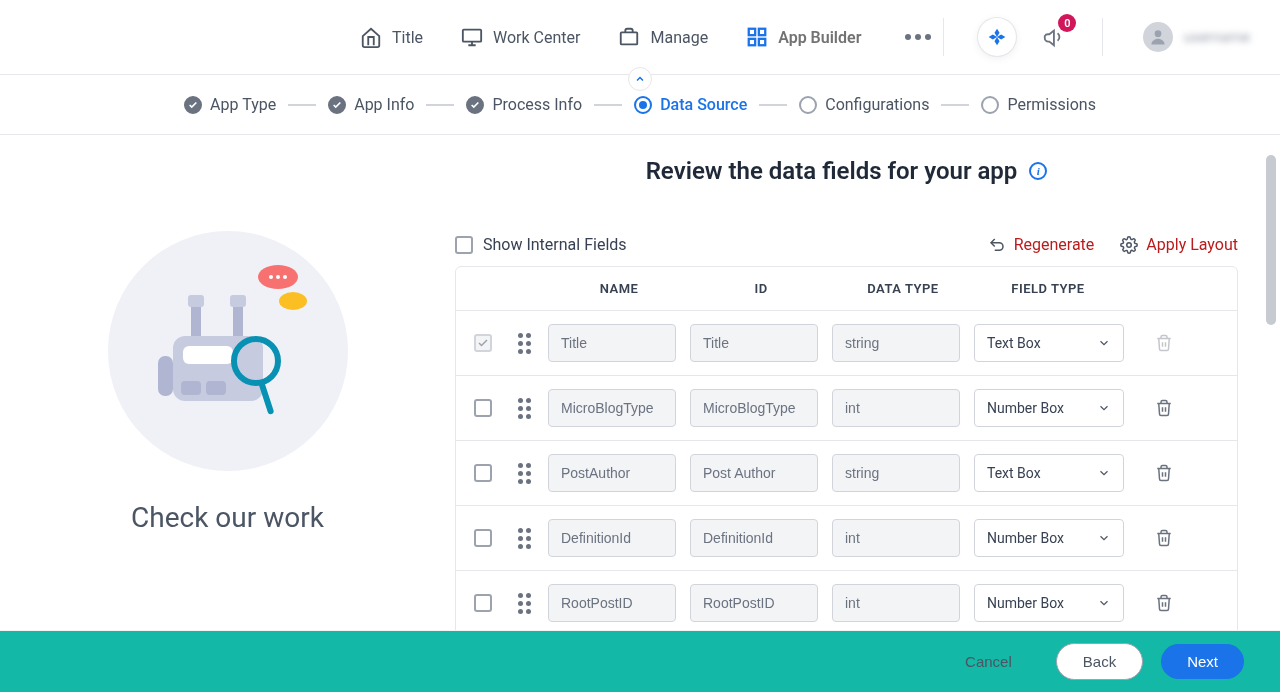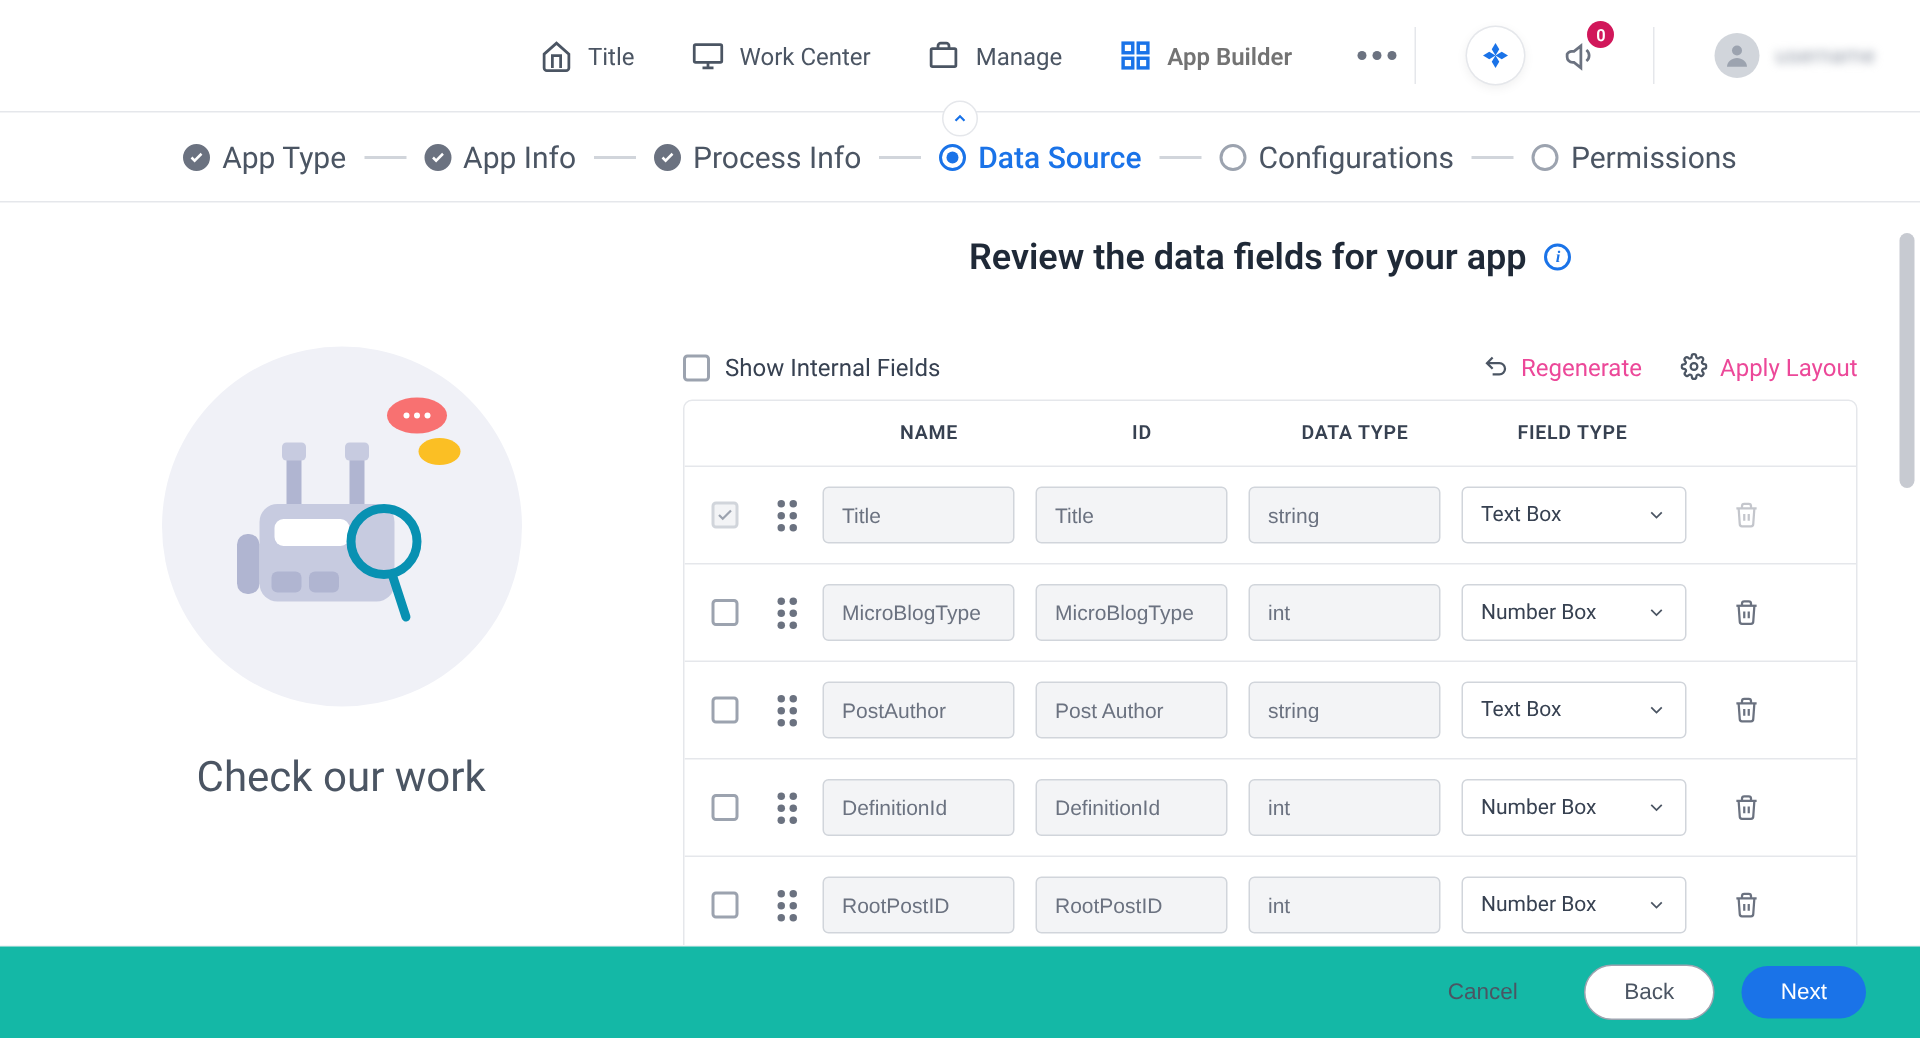--- a/index.html
+++ b/index.html
@@ -22,21 +22,21 @@
 .badge { position: absolute; top: -4px; right: -4px; background: #d1175a; color: #fff; font-size: 11px; font-weight: 600; border-radius: 50%; width: 18px; height: 18px; display: flex; align-items: center; justify-content: center; }
 .user-pill { display: flex; align-items: center; gap: 10px; margin-left: 10px; }
 .avatar { width: 30px; height: 30px; border-radius: 50%; background: #d1d5db; display: flex; align-items: center; justify-content: center; }
 .user-name { font-size: 15px; color: #9ca3af; filter: blur(3px); }
 
 
 .collapse-toggle { position: absolute; top: 67px; left: 50%; transform: translateX(-50%); width: 24px; height: 24px; border-radius: 50%; background: #fff; border: 1px solid #e5e7eb; display: flex; align-items: center; justify-content: center; color: #1a73e8; cursor: pointer; z-index: 5; }
 
 
 .stepper { display: flex; align-items: center; justify-content: center; gap: 12px; height: 60px; border-bottom: 1px solid #e5e7eb; }
-.step { display: flex; align-items: center; gap: 8px; font-size: 20px; color: #4b5563; }
+.step { display: flex; align-items: center; gap: 8px; font-size: 16px; color: #4b5563; }
 .step.done .step-circle { background: #6b7280; border-color: #6b7280; }
 .step.done .step-circle svg { stroke: #fff; }
 .step.active { color: #1a73e8; font-weight: 500; }
 .step-circle { width: 18px; height: 18px; border-radius: 50%; border: 2px solid #9ca3af; display: flex; align-items: center; justify-content: center; flex-shrink: 0; }
 .step.active .step-circle { border-color: #1a73e8; }
 .step.active .step-circle::after { content: ''; width: 8px; height: 8px; background: #1a73e8; border-radius: 50%; }
 .step-line { width: 28px; height: 2px; background: #d1d5db; }
 
 
 .content { display: flex; height: calc(100% - 135px - 62px); }
@@ -45,21 +45,21 @@
 .left-title { font-size: 28px; color: #4b5563; font-weight: 400; }
 
 .right-panel { flex: 1; padding: 22px 42px 0 0; overflow-y: auto; position: relative; }
 .page-title { font-size: 24px; font-weight: 600; color: #1f2937; text-align: center; margin-bottom: 50px; display: flex; align-items: center; justify-content: center; gap: 12px; }
 .info-icon { width: 18px; height: 18px; border: 2px solid #1a73e8; border-radius: 50%; display: inline-flex; align-items: center; justify-content: center; color: #1a73e8; font-size: 11px; font-weight: bold; font-style: italic; font-family: serif; }
 
 .toolbar { display: flex; align-items: center; margin-bottom: 12px; }
 .checkbox-wrap { display: flex; align-items: center; gap: 10px; font-size: 16px; color: #374151; cursor: pointer; }
 .checkbox { width: 18px; height: 18px; border: 2px solid #9ca3af; border-radius: 3px; display: flex; align-items: center; justify-content: center; }
 .toolbar-actions { margin-left: auto; display: flex; gap: 26px; }
-.action-link { display: flex; align-items: flex-start; gap: 8px; color: #ec4899; font-size: 16px; cursor: pointer; }
+.action-link { display: flex; align-items: center; gap: 8px; color: #b91c1c; font-size: 16px; cursor: pointer; }
 
 
 .table-wrap { border: 1px solid #e5e7eb; border-radius: 6px; overflow: hidden; }
 .table-header { display: flex; padding: 14px 18px; font-size: 13px; font-weight: 600; color: #374151; letter-spacing: 0.5px; }
 .col-check { width: 44px; }
 .col-drag { width: 30px; }
 .col-name { width: 142px; text-align: center; }
 .col-id { width: 142px; text-align: center; }
 .col-datatype { width: 142px; text-align: center; }
 .col-fieldtype { width: 148px; text-align: center; }

